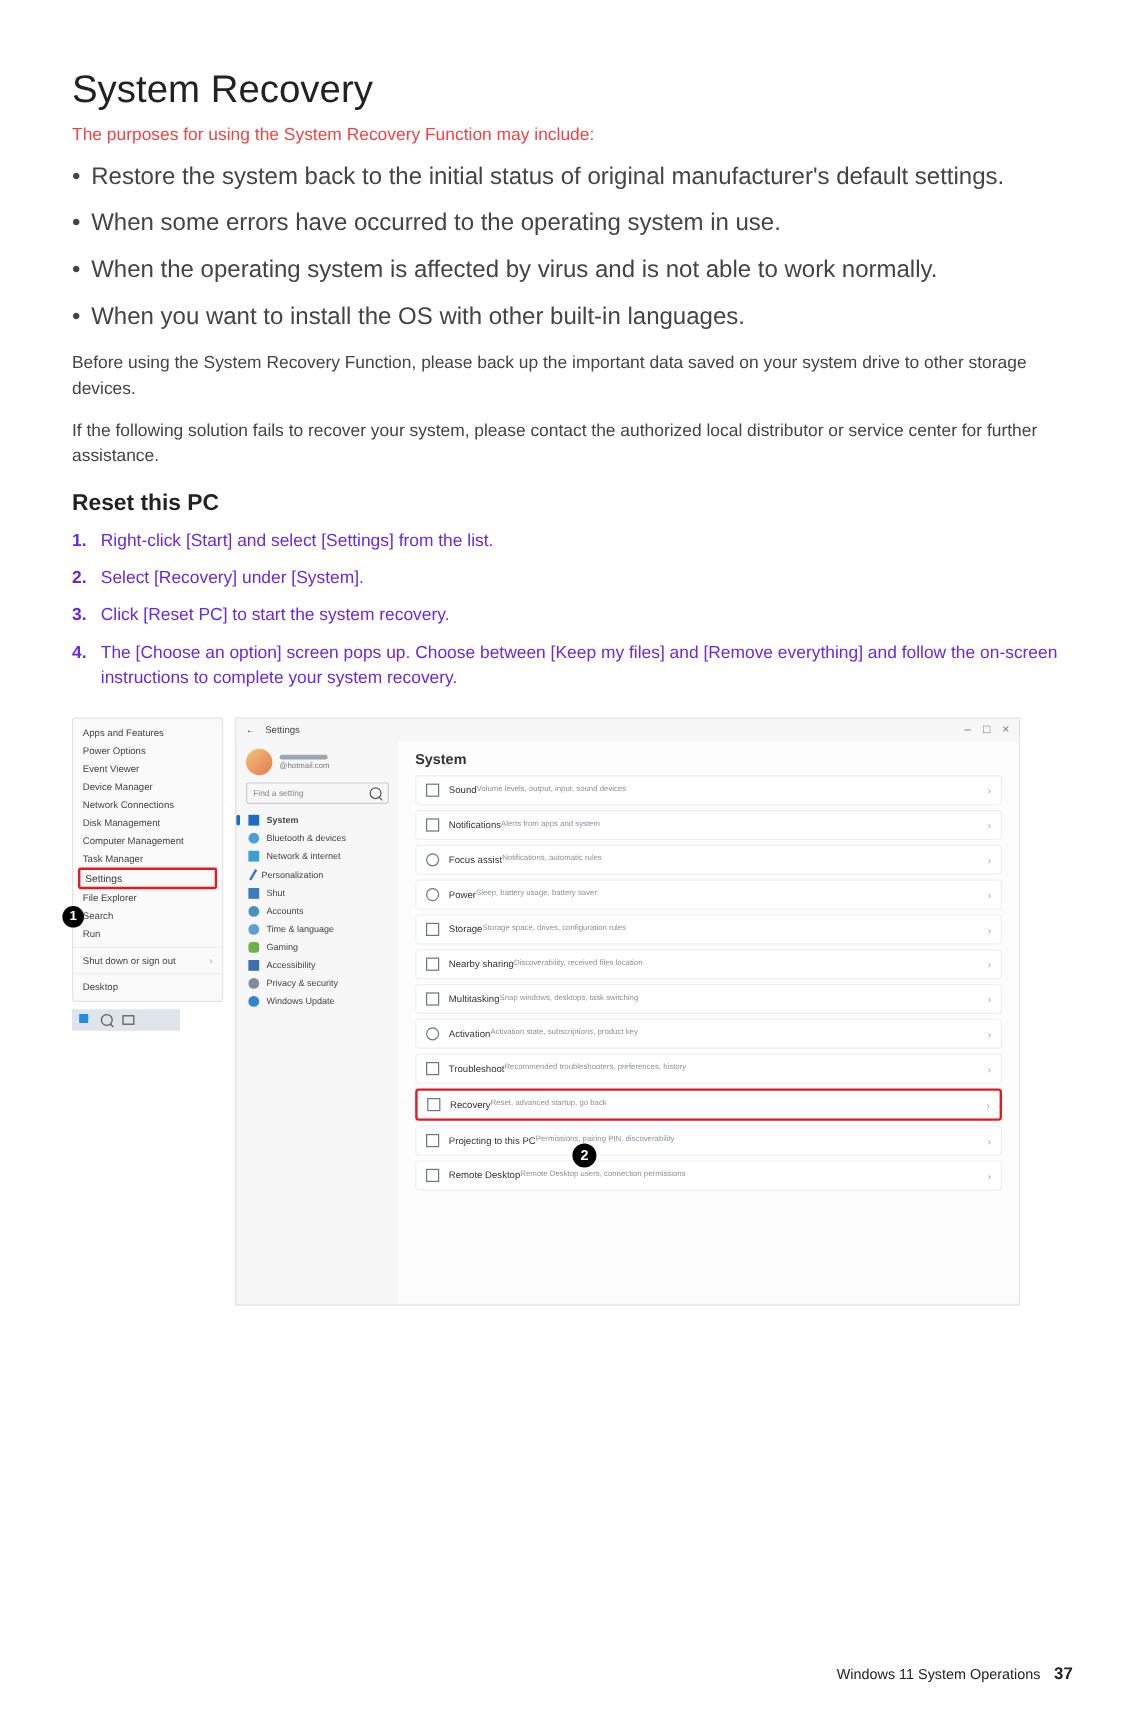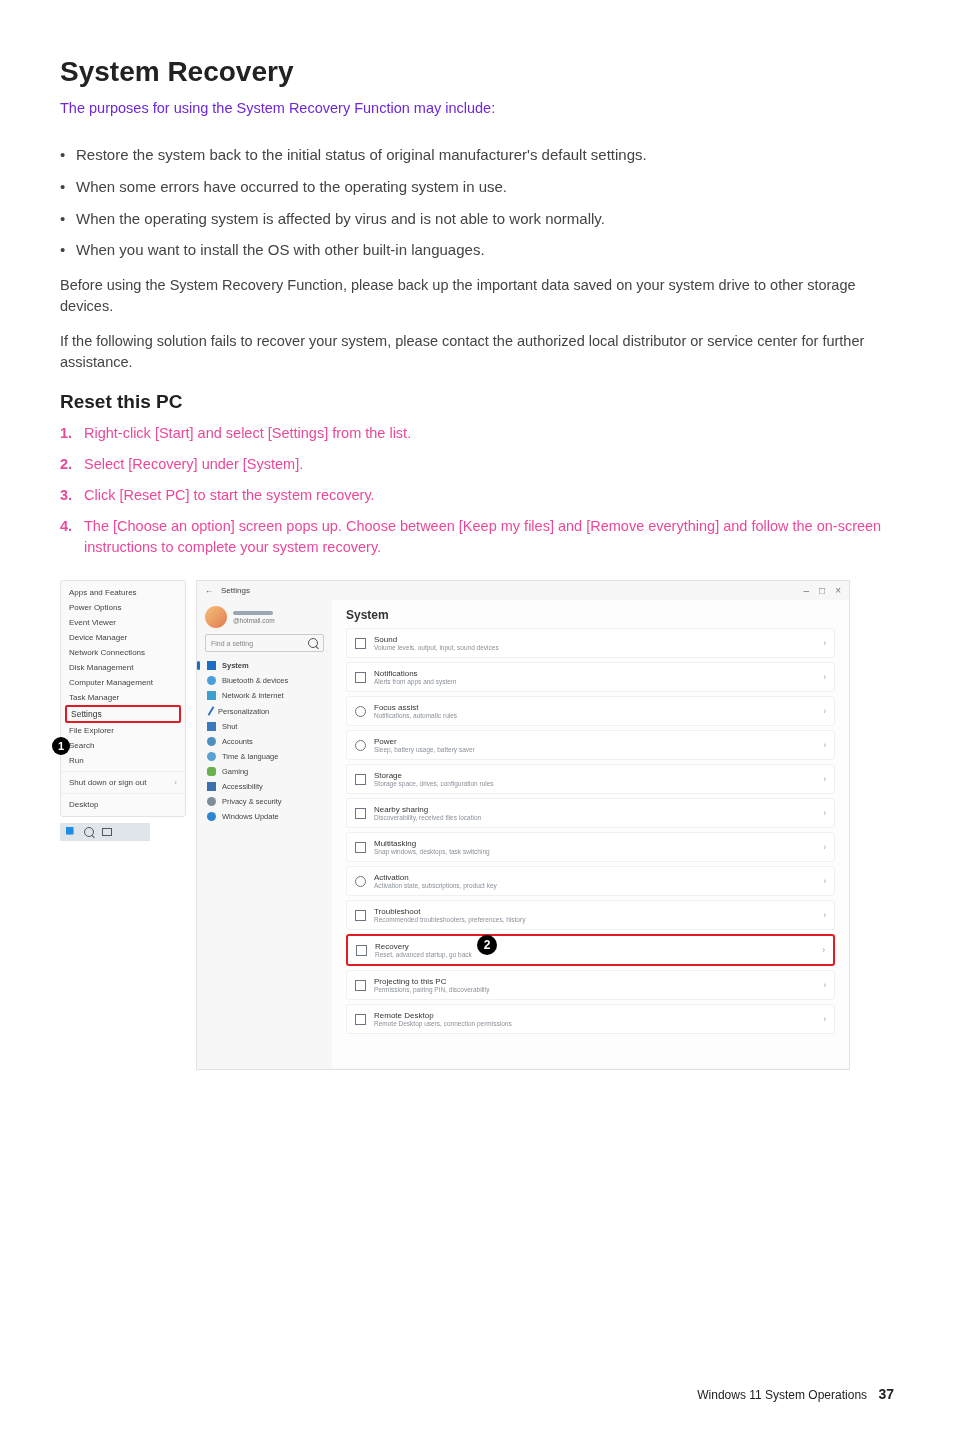--- a/index.html
+++ b/index.html
@@ -5,29 +5,29 @@
   * { box-sizing: border-box; margin: 0; padding: 0; }
   body {
     font-family: Arial, Helvetica, sans-serif;
     background: #fff;
     color: #222;
     width: 954px;
     min-height: 1432px;
     position: relative;
     padding: 56px 60px 40px 60px;
   }
-  h1 { font-size: 28px; font-weight: 700; margin-bottom: 12px; }
-  .intro { font-size: 14.5px; margin-bottom: 28px; color: #6d28d9; }
+  h1 { font-size: 32px; font-weight: 400; margin-bottom: 12px; }
+  .intro { font-size: 14.5px; margin-bottom: 12px; color: #ef4444; }
   ul.bullets { list-style: none; margin-bottom: 14px; }
-  ul.bullets li { font-size: 15px; color: #444; margin-bottom: 10px; padding-left: 16px; position: relative; line-height: 1.45; }
+  ul.bullets li { font-size: 20px; color: #444; margin-bottom: 10px; padding-left: 16px; position: relative; line-height: 1.45; }
   ul.bullets li::before { content: "•"; position: absolute; left: 0; top: 0; }
   p.body { font-size: 14.5px; color: #444; margin-bottom: 14px; line-height: 1.45; }
   h2 { font-size: 19px; font-weight: 700; margin-top: 18px; margin-bottom: 10px; }
   ol.steps { list-style: none; counter-reset: step; }
-  ol.steps li { font-size: 14.5px; color: #ec4899; margin-bottom: 10px; padding-left: 24px; position: relative; line-height: 1.45; }
+  ol.steps li { font-size: 14.5px; color: #6d28d9; margin-bottom: 10px; padding-left: 24px; position: relative; line-height: 1.45; }
   ol.steps li::before { counter-increment: step; content: counter(step) "."; font-weight: 700; position: absolute; left: 0; }
   
   .screenshot-region {
     margin-top: 22px;
     width: 790px;
     display: flex;
     gap: 4px;
     font-size: 8.5px;
     color: #333;
   }
@@ -101,21 +101,21 @@
   .ico-game{background:#6ab04c;border-radius:3px;}
   .ico-acc{background:#3c6fb0;}
   .ico-priv{background:#7f8c99;border-radius:50%;}
   .ico-upd{background:#2e86d0;border-radius:50%;}
   
   .main-panel{flex:1;background:#fdfdfd;padding:8px 14px 0 14px;overflow:hidden;}
   .main-panel h3{font-size:12px;font-weight:600;margin-bottom:6px;}
   .setting-row{display:flex;align-items:center;justify-content:space-between;
     border:1px solid #eef0f2;border-radius:3px;padding:6px 8px;margin-bottom:4px;background:#fff;}
   .setting-row .txt{display:flex;gap:8px;align-items:center;}
-  .setting-row .titles{display:flex;flex-direction:column;}
+  .setting-row .titles{display:flex;flex-direction:row;}
   .setting-row .titles .t1{font-size:8px;color:#333;}
   .setting-row .titles .t2{font-size:6.5px;color:#8a9199;}
   .setting-row .chev{color:#9aa3ad;}
   .row-ico{width:11px;height:11px;display:inline-block;border:1px solid #6b7680;}
   .circle{border-radius:50%;}
   .setting-row.recovery-hot{border:2px solid #e11b21;}
   .badge2{width:20px;height:20px;border-radius:50%;background:#000;color:#fff;font-weight:700;
     font-size:12px;display:flex;align-items:center;justify-content:center;position:absolute;
     left:280px;top:354px;z-index:5;}
 

